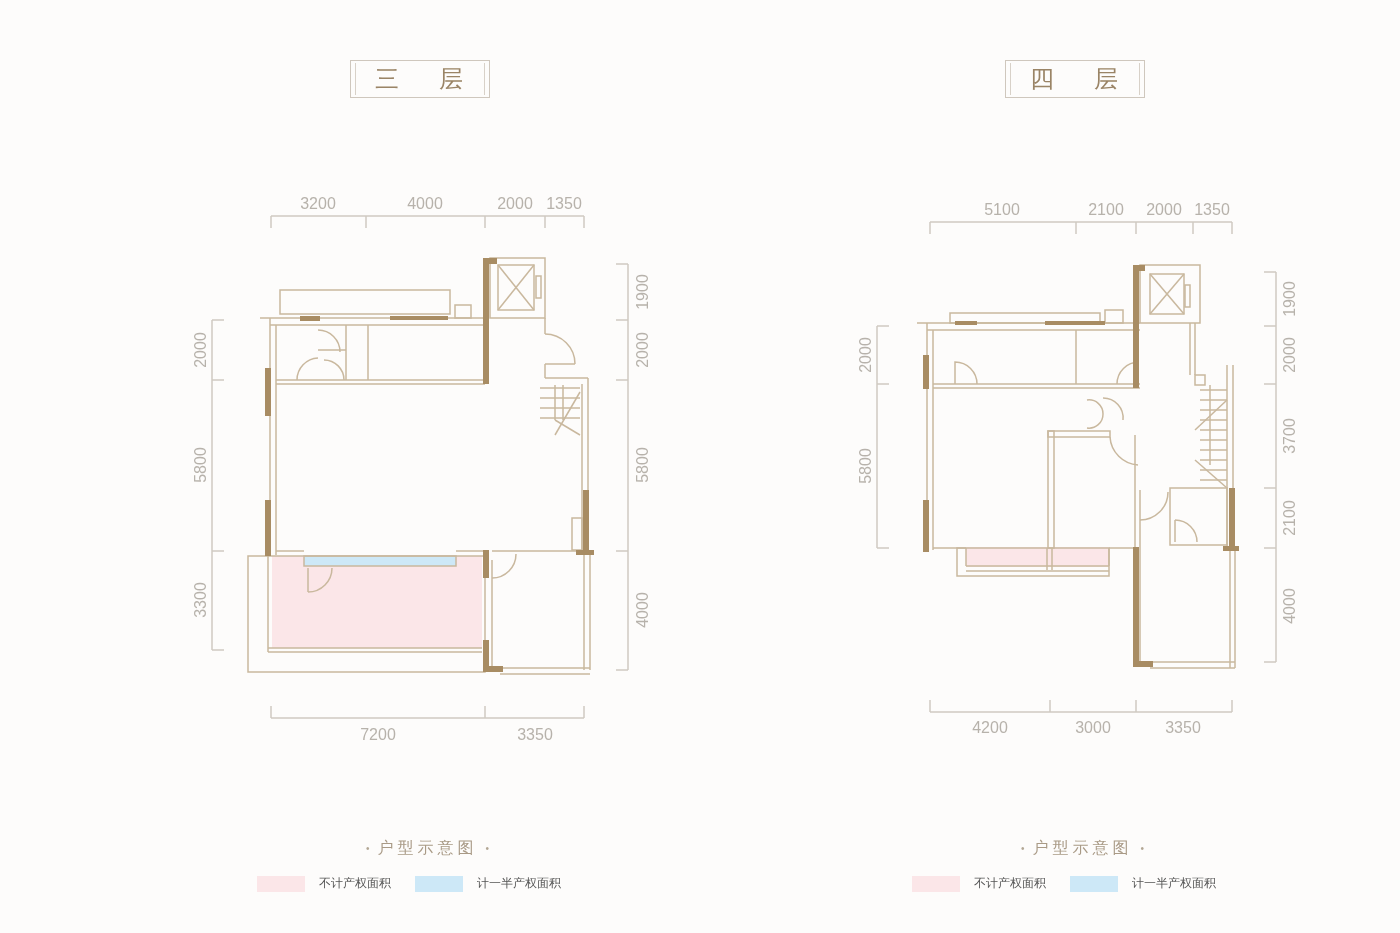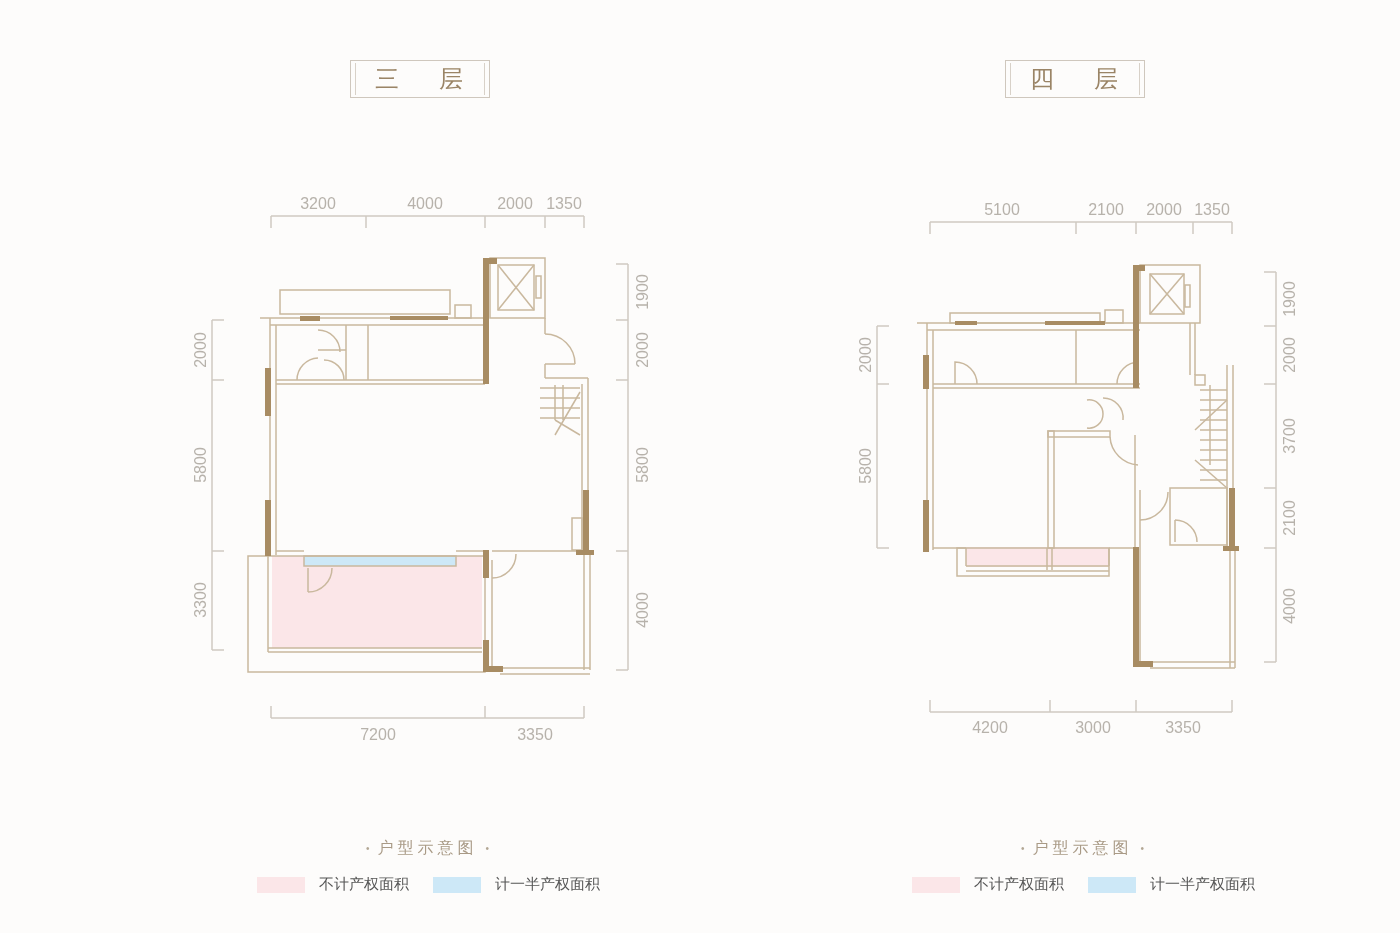--- a/index.html
+++ b/index.html
@@ -11,21 +11,21 @@
   .title-box::before, .title-box::after { content:""; position:absolute; top:2px; bottom:2px; width:0; border-left:1px solid #d8d1c8; }
   .title-box::before { left:4px; }
   .title-box::after { right:4px; }
   .title-box span { font-size:24px; color:#9a8466; letter-spacing:2px; }
   svg.plan { position:absolute; left:0; top:0; }
   .dim-text { font-family:"Liberation Sans", sans-serif; font-size:16px; fill:#b7b2ab; }
   .legend-title { position:absolute; top:838px; font-size:16px; color:#a99a86; letter-spacing:4px; font-family:Liberation Sans, sans-serif; }
   .legend-title .dot { font-size:10px; color:#b3a795; vertical-align:middle; padding:0 8px; letter-spacing:0; }
   .legend-row { position:absolute; top:875px; display:flex; align-items:center; }
   .sw { width:48px; height:16px; display:inline-block; }
-  .legend-label { font-size:15px; color:#555; margin-left:14px; margin-right:24px; font-family:"DejaVu Sans", sans-serif; }
+  .legend-label { font-size:12px; color:#555; margin-left:14px; margin-right:24px; font-family:"DejaVu Sans", sans-serif; }
 </style>
 </head>
 <body>
 
 <div class="panel left">
   <div class="title-box" style="left:350px;">
     <span>三</span>
     <span>层</span>
   </div>
 

